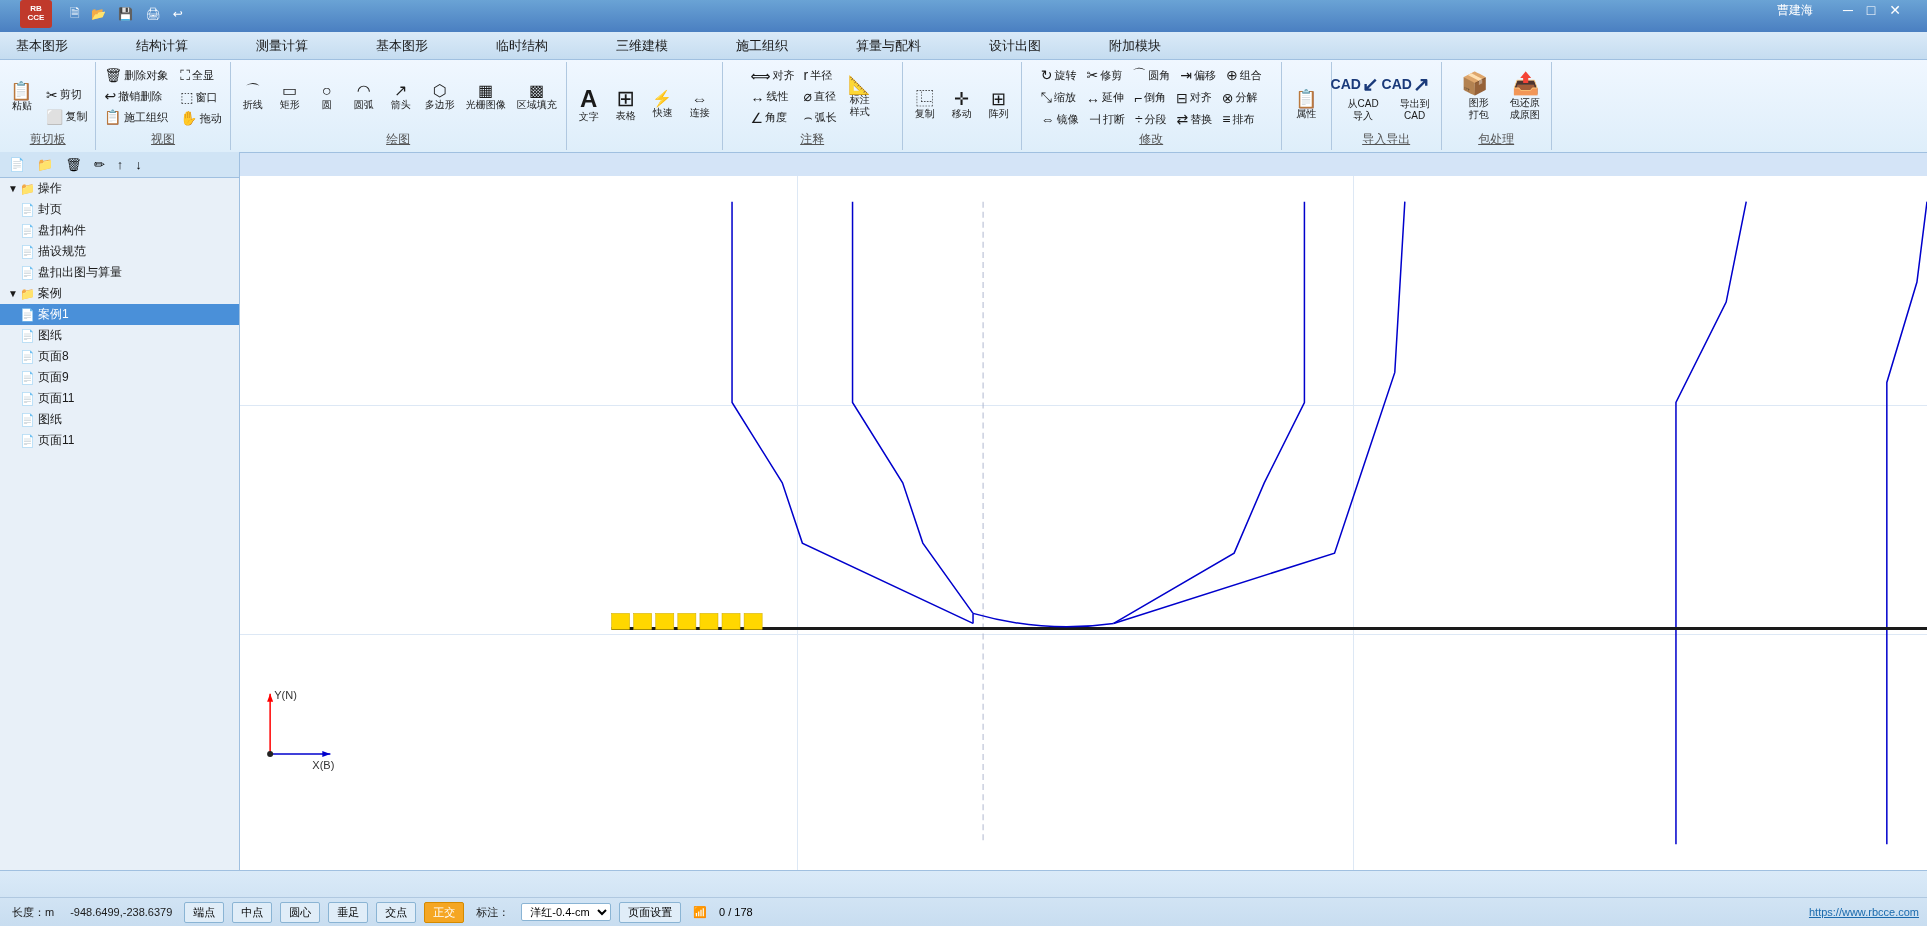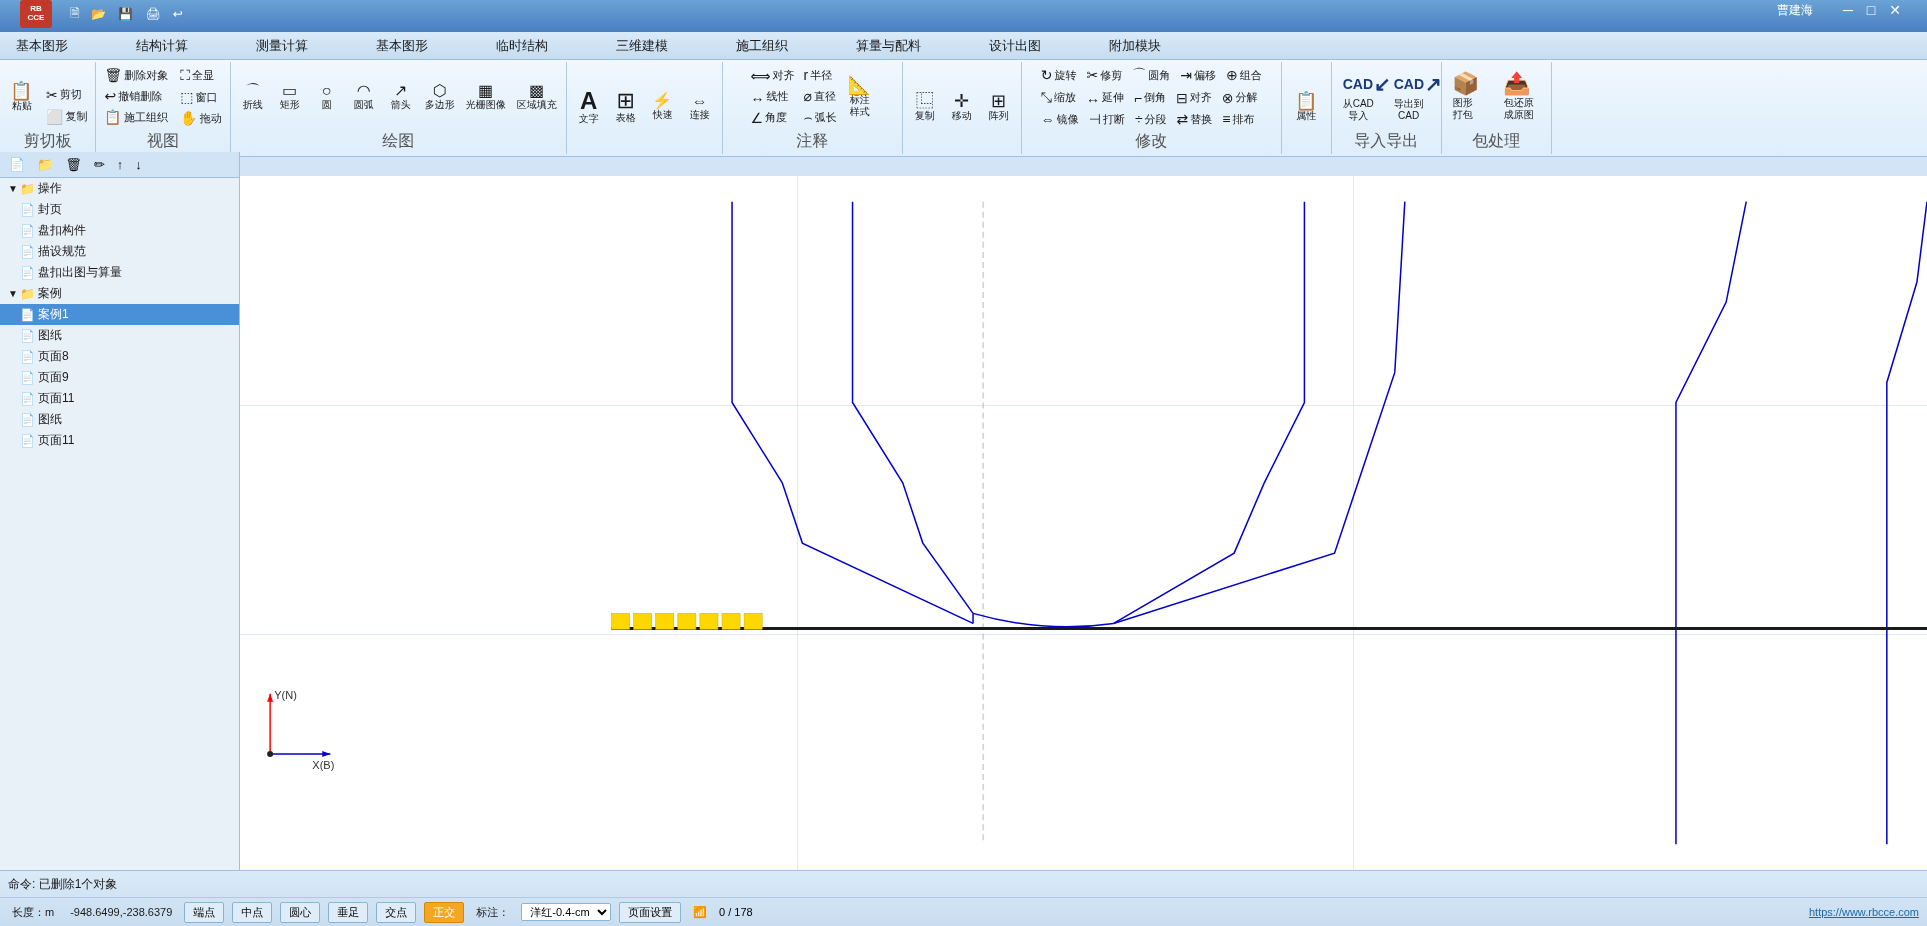--- a/index.html
+++ b/index.html
@@ -57,21 +57,21 @@
     .ribbon-group {
       display: flex; flex-direction: column; align-items: center;
       border-right: 1px solid #b0c8e0; padding: 2px 4px;
       min-width: 60px;
     }
     .ribbon-group-content {
       display: flex; flex-wrap: wrap; align-items: center; justify-content: center;
       flex: 1; gap: 1px;
     }
     .ribbon-group-label {
-      font-size: 16px; color: #555; margin-top: 2px; text-align: center;
+      font-size: 12px; color: #555; margin-top: 2px; text-align: center; text-decoration: underline;
     }
     .ribbon-btn {
       display: flex; flex-direction: column; align-items: center; justify-content: center;
       cursor: pointer; padding: 2px 4px; border-radius: 3px; min-width: 36px;
       font-size: 11px; color: #1a1a1a; border: 1px solid transparent;
       background: none;
     }
     .ribbon-btn .icon { font-size: 18px; line-height: 1; }
     .ribbon-btn .lbl { font-size: 10px; text-align: center; line-height: 1.2; }
     .ribbon-btn-small {
@@ -152,21 +152,21 @@
     }
     .grid-h {
       position: absolute; left: 0; right: 0; height: 1px; background: #dde8f5;
     }
 
     
     #drawing-svg {
       position: absolute; top: 0; left: 0; width: 100%; height: 100%;
     }
     .cad-big-btn {
-      display: flex; flex-direction: column; align-items: flex-start; justify-content: center;
+      display: flex; flex-direction: column; align-items: flex-end; justify-content: center;
       cursor: pointer; padding: 3px 6px; border-radius: 3px;
       font-size: 10px; color: #1a1a1a; border: 1px solid transparent;
       background: none; width: 50px; min-height: 55px;
     }
     .cad-big-btn .icon { font-size: 22px; line-height: 1; }
     .cad-big-btn .lbl { font-size: 10px; text-align: center; line-height: 1.2; margin-top: 2px; }
   </style>
 </head>
 <body>
 
@@ -626,21 +626,20 @@
       <polygon points="60,60 52,57 52,63" fill="#0000cc"></polygon>
       <text x="42" y="75" font-size="11" fill="#333">X(B)</text>
 
       <circle cx="0" cy="60" r="3" fill="#222"></circle>
     </g>
   </svg>
 </div>
 
 <div id="status-bar">
   <div id="cmd-line">
-    <div>命令: 已删除1个对象</div>
   </div>
   <div id="status-bottom">
     <span class="status-item">长度：m</span>
     <span class="status-item">-948.6499,-238.6379</span>
     <button class="snap-btn">端点</button>
     <button class="snap-btn">中点</button>
     <button class="snap-btn">圆心</button>
     <button class="snap-btn">垂足</button>
     <button class="snap-btn">交点</button>
     <button class="snap-btn active">正交</button>

